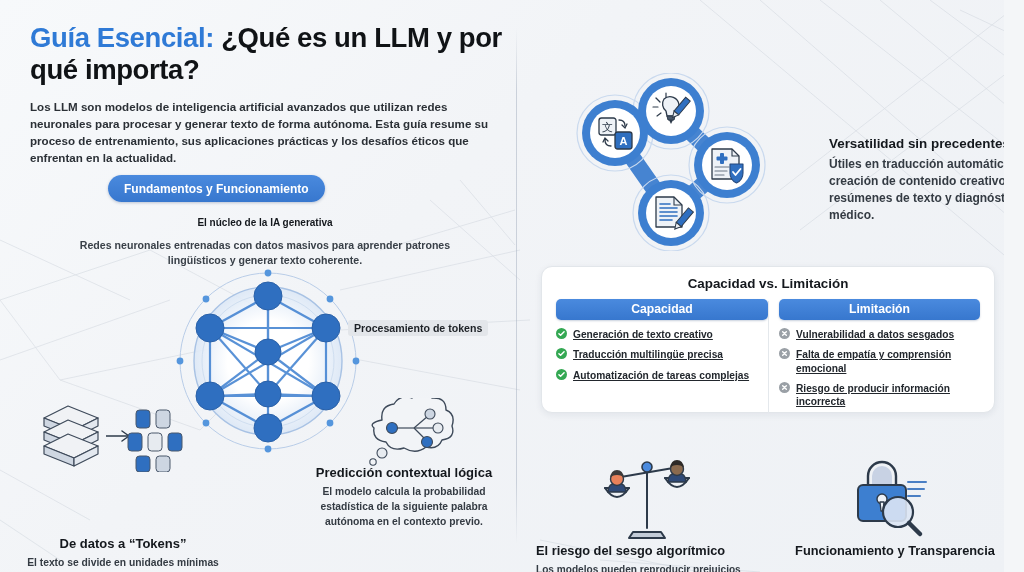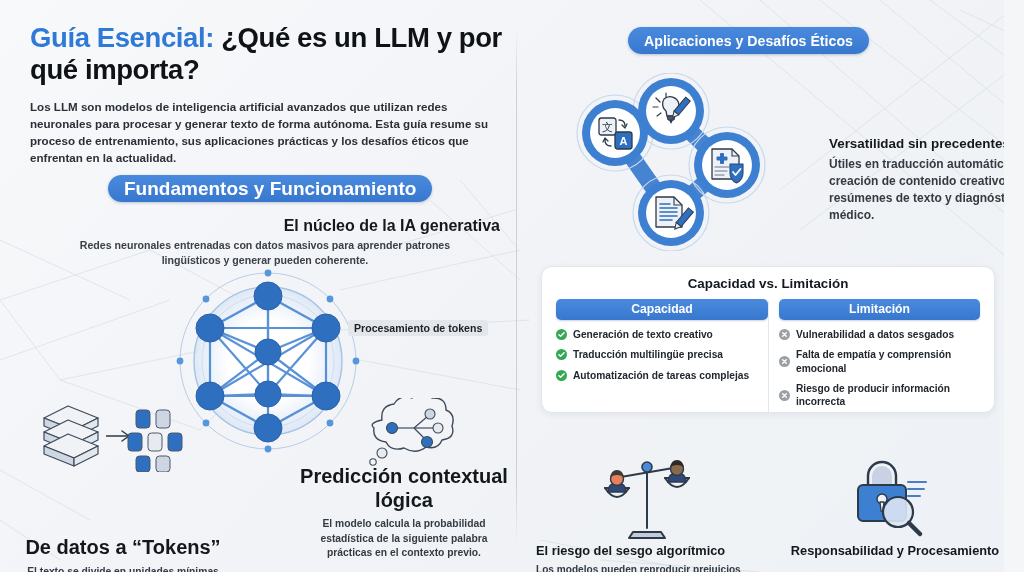--- a/index.html
+++ b/index.html
@@ -60,50 +60,50 @@
     display: inline-flex;
     align-items: center;
     justify-content: center;
     background: linear-gradient(180deg, #4a8ade 0%, #3777ce 100%);
     color: #ffffff;
     font-weight: 700;
     border-radius: 22px;
     box-shadow: 0 1px 3px rgba(40,70,120,.28);
     white-space: nowrap;
   }
-  #pill-left  { left: 108px; top: 175px; height: 27px; padding: 0 16px; font-size: 19px; }
+  #pill-left  { left: 108px; top: 175px; height: 27px; padding: 0 16px; font-size: 12px; }
   #pill-right { left: 628px; top: 27px;  height: 27px; padding: 0 16px; font-size: 14.2px; }
 
   
   .core-title {
     position: absolute;
     left: 30px; top: 217px; width: 470px;
-    text-align: right;
-    font-size: 16px; font-weight: 700; color: #14181d;
+    text-align: center;
+    font-size: 10px; font-weight: 700; color: #14181d;
   }
   .core-sub {
     position: absolute;
     left: 55px; top: 238px; width: 420px;
     text-align: center;
     font-size: 10.6px; font-weight: 600; line-height: 1.42; color: #3a4149;
   }
   .token-label {
     position: absolute;
     left: 348px; top: 320px;
     background: #e3e6ea;
     border-radius: 3px;
     padding: 2px 6px;
     font-size: 10.6px;
     font-weight: 600;
     color: #1d2126;
     white-space: nowrap;
   }
 
   .cap { position: absolute; text-align: center; }
-  .cap h4 { margin: 0; font-size: 20px; font-weight: 700; color: #14181d; line-height: 1.18; }
+  .cap h4 { margin: 0; font-size: 13px; font-weight: 700; color: #14181d; line-height: 1.18; }
   .cap p  { margin: 5px 0 0; font-size: 10.3px; font-weight: 600; line-height: 1.42; color: #343b43; }
   #cap-tokens   { left: 18px;  top: 500px; width: 210px; margin-top: 36px; }
   #cap-pred     { left: 300px; top: 465px; width: 208px; }
 
   
   .versa {
     position: absolute;
     left: 795px; top: 136px; width: 222px; margin-left: 34px;
   }
   .versa h4 { margin: 0; font-size: 13.4px; font-weight: 700; color: #14181d; }
@@ -134,24 +134,25 @@
   }
   .col-head {
     background: linear-gradient(180deg, #4a8ade 0%, #3777ce 100%);
     color: #fff; font-weight: 700; font-size: 12.2px;
     text-align: center; border-radius: 5px;
     padding: 3px 0 4px;
     box-shadow: 0 1px 2px rgba(40,70,120,.25);
   }
   ul.tbl-list { list-style: none; margin: 8px 0 0; padding: 0; }
   ul.tbl-list li {
-    display: flex; align-items: center;
+    display: flex; align-items: flex-start;
     font-size: 10.2px; font-weight: 600; line-height: 1.3;
     color: #22272d;
     margin-bottom: 7px;
+    text-decoration: underline;
   }
   ul.tbl-list li .bullet-icon { flex: 0 0 auto; margin-right: 6px; margin-top: 0px; }
 
   .bot { position: absolute; display: flex; align-items: center; flex-direction: column; }
   .bot .bot-txt h4 { margin: 0; font-size: 12.8px; font-weight: 700; color: #14181d; line-height: 1.16; }
   .bot .bot-txt p  { margin: 4px 0 0; font-size: 10.1px; font-weight: 600; line-height: 1.4; color: #343b43; }
   #bot-bias   { left: 536px; top: 452px; width: 230px; }
   #bot-resp   { left: 776px; top: 452px; width: 238px; }
   .bot .bot-ico { flex: 0 0 auto; margin-right: 8px; }
 
@@ -179,21 +180,21 @@
   <div class="column-divider"></div>
 
   <div class="title">
     <span class="hl">Guía Esencial:</span><span> ¿Qué es un LLM y por qué importa?</span>
   </div>
   <div class="intro">Los LLM son modelos de inteligencia artificial avanzados que utilizan redes neuronales para procesar y generar texto de forma autónoma. Esta guía resume su proceso de entrenamiento, sus aplicaciones prácticas y los desafíos éticos que enfrentan en la actualidad.</div>
 
   <div class="pill" id="pill-left">Fundamentos y Funcionamiento</div>
 
   <div class="core-title">El núcleo de la IA generativa</div>
-  <div class="core-sub">Redes neuronales entrenadas con datos masivos para aprender patrones lingüísticos y generar pueden coherente.</div>
+  <div class="core-sub">Redes neuronales entrenadas con datos masivos para aprender patrones lingüísticos y generar texto coherente.</div>
 
   <svg style="position:absolute;left:176px;top:268px;" width="184" height="186">
     <defs>
       <radialGradient id="nnGlow" cx="50%" cy="50%" r="50%">
         <stop offset="55%" stop-color="#ffffff" stop-opacity="1"></stop>
         <stop offset="100%" stop-color="#dbe7f6" stop-opacity="0.85"></stop>
       </radialGradient>
     </defs>
     <circle cx="92" cy="93" r="88" fill="none" stroke="#b9cde8" stroke-width="1"></circle>
     <circle cx="92" cy="93" r="74" fill="url(#nnGlow)" stroke="#a8c2e4" stroke-width="1.4"></circle>
@@ -301,24 +302,23 @@
       <circle cx="21" cy="64" r="3.2" fill="#f2f4f7"></circle>
     </g>
   </svg>
 
   <div class="cap" id="cap-tokens">
     <h4>De datos a “Tokens”</h4>
     <p>El texto se divide en unidades mínimas (tokens) para procesar la información de manera eficiente.</p>
   </div>
   <div class="cap" id="cap-pred">
     <h4>Predicción contextual lógica</h4>
-    <p>El modelo calcula la probabilidad estadística de la siguiente palabra prácticas en el contexto previo.</p>
-  </div>
-
-  <div class="pill" id="pill-right">Aplicaciones y Desafíos Éticos</div>
+    <p>El modelo calcula la probabilidad estadística de la siguiente palabra autónoma en el contexto previo.</p>
+  </div>
+
 
   <svg style="position:absolute;left:553px;top:73px;" width="232" height="178">
 
     <g stroke="#3d7fd0" stroke-width="17" stroke-linecap="round" fill="none" opacity="0.95">
       <line x1="62" y1="60" x2="118" y2="40"></line>
       <line x1="118" y1="40" x2="172" y2="92"></line>
       <line x1="172" y1="92" x2="118" y2="140"></line>
       <line x1="118" y1="140" x2="62" y2="60"></line>
     </g>
 
@@ -526,17 +526,17 @@
         <g stroke="#4a7fc4" stroke-width="2" stroke-linecap="round">
           <line x1="58" y1="30" x2="76" y2="30"></line>
           <line x1="58" y1="37" x2="74" y2="37"></line>
           <line x1="58" y1="44" x2="70" y2="44"></line>
         </g>
         <circle cx="48" cy="60" r="15" fill="#dce6f4" fill-opacity="0.9" stroke="#2d3a4a" stroke-width="2.2"></circle>
         <line x1="59" y1="71" x2="70" y2="82" stroke="#2d3a4a" stroke-width="4.5" stroke-linecap="round"></line>
       </svg>
     </span>
     <span class="bot-txt">
-      <h4>Responsabilidad y Procesamiento</h4>
+      <h4>Funcionamiento y Transparencia</h4>
     </span>
   </div>
 
 </div>
 
 </body></html>

